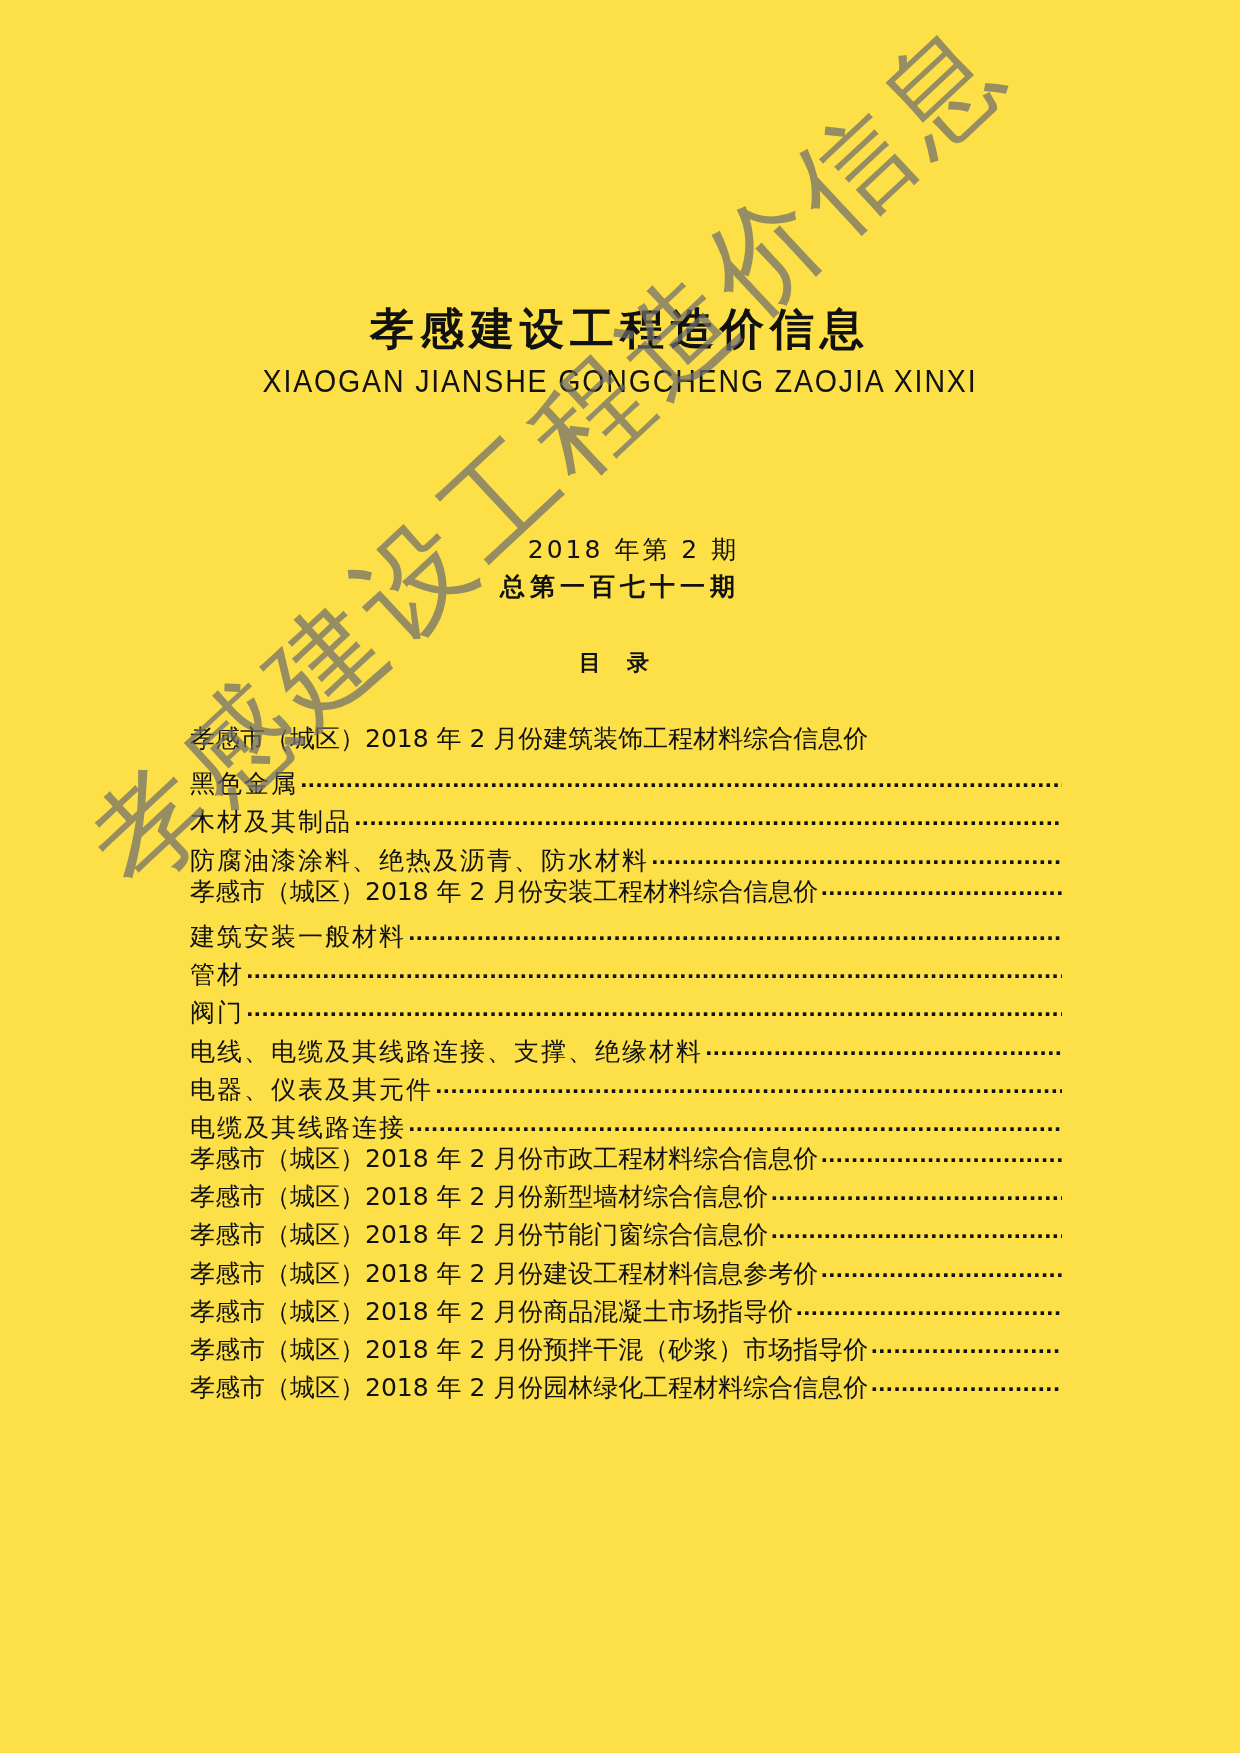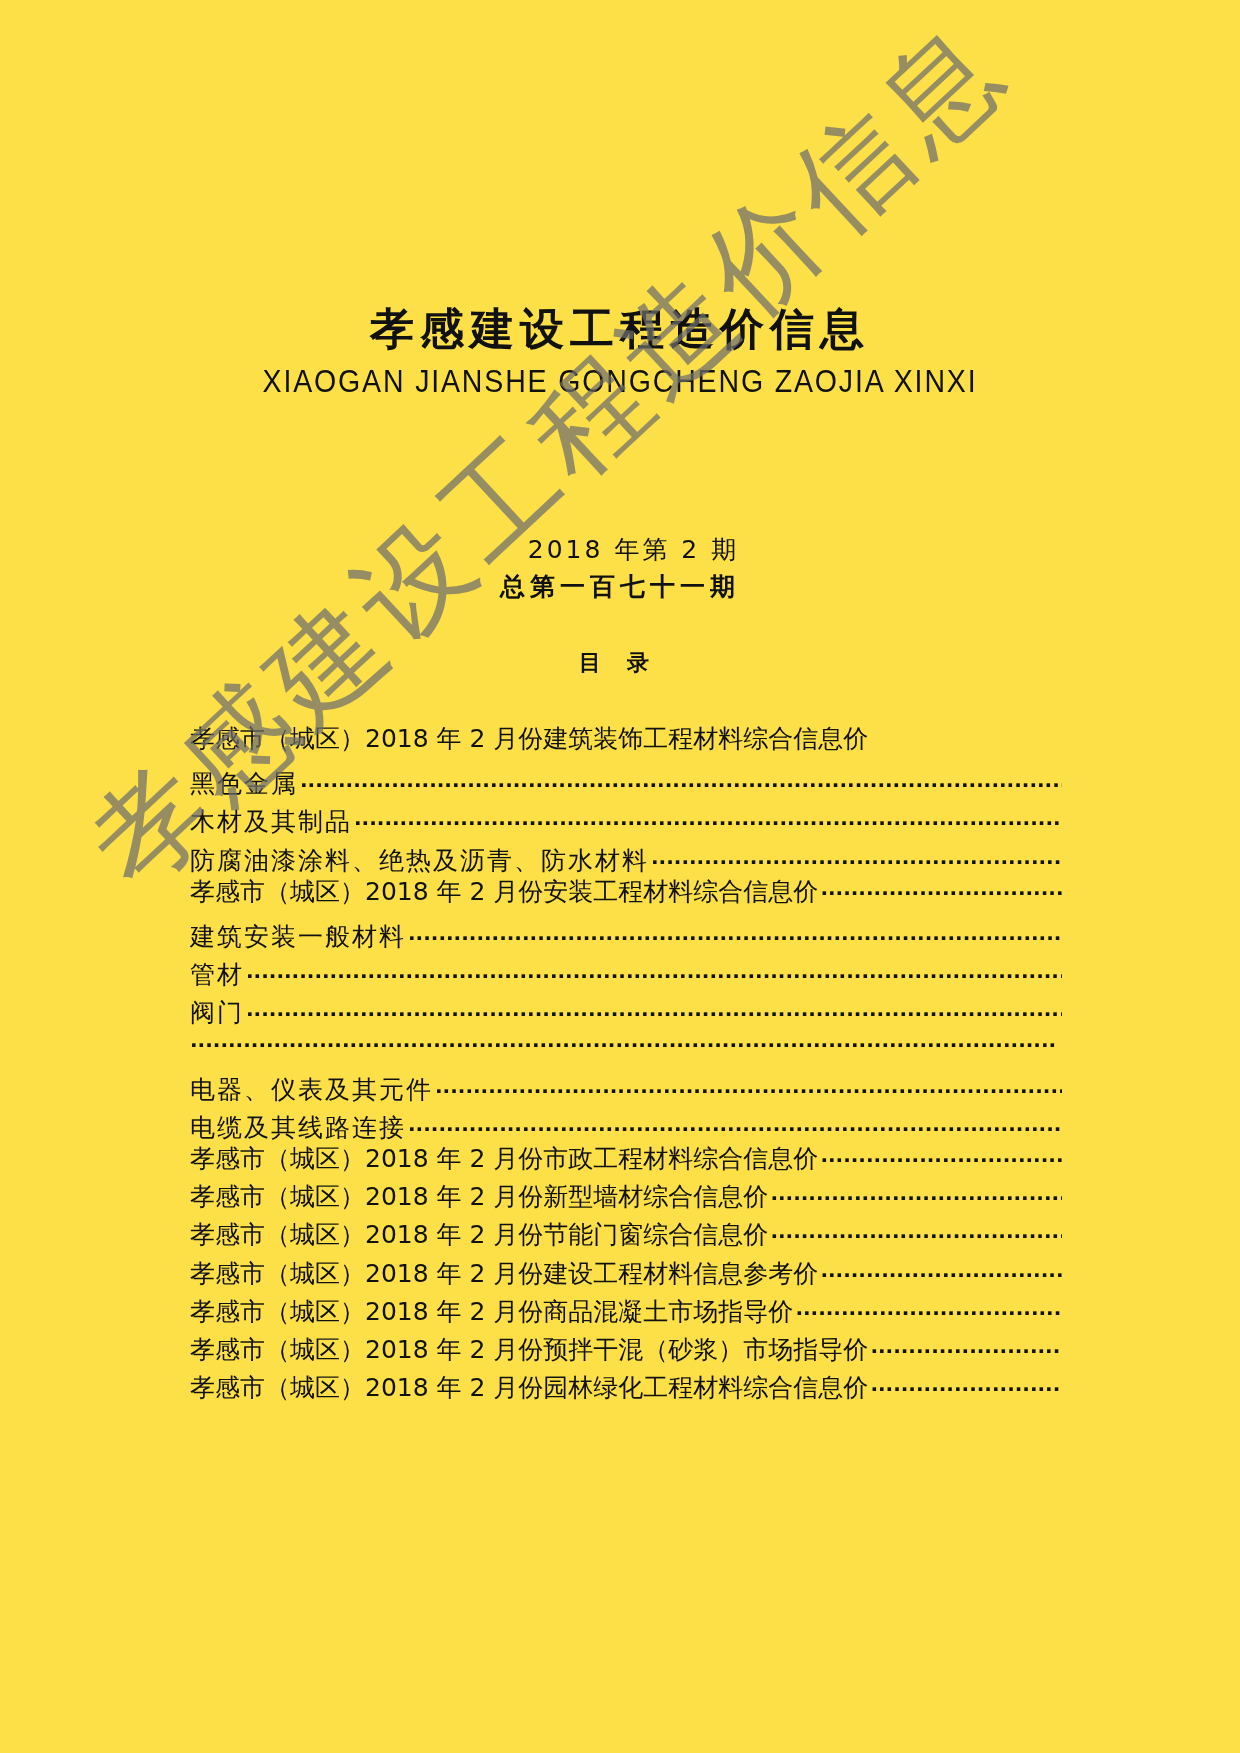--- a/index.html
+++ b/index.html
@@ -175,20 +175,21 @@
     </div>
     <div class="toc-row level-2">
       <span class="label">管材</span>
       <span class="leader">··················································································································</span>
     </div>
     <div class="toc-row level-2">
       <span class="label">阀门</span>
       <span class="leader">··················································································································</span>
     </div>
     <div class="toc-row level-2">
+      <span class="label">电线、电缆及其线路连接、支撑、绝缘材料</span>
       <span class="leader">··················································································································</span>
     </div>
     <div class="toc-row level-2">
       <span class="label">电器、仪表及其元件</span>
       <span class="leader">··················································································································</span>
     </div>
     <div class="toc-row level-2">
       <span class="label">电缆及其线路连接</span>
       <span class="leader">··················································································································</span>
     </div>

